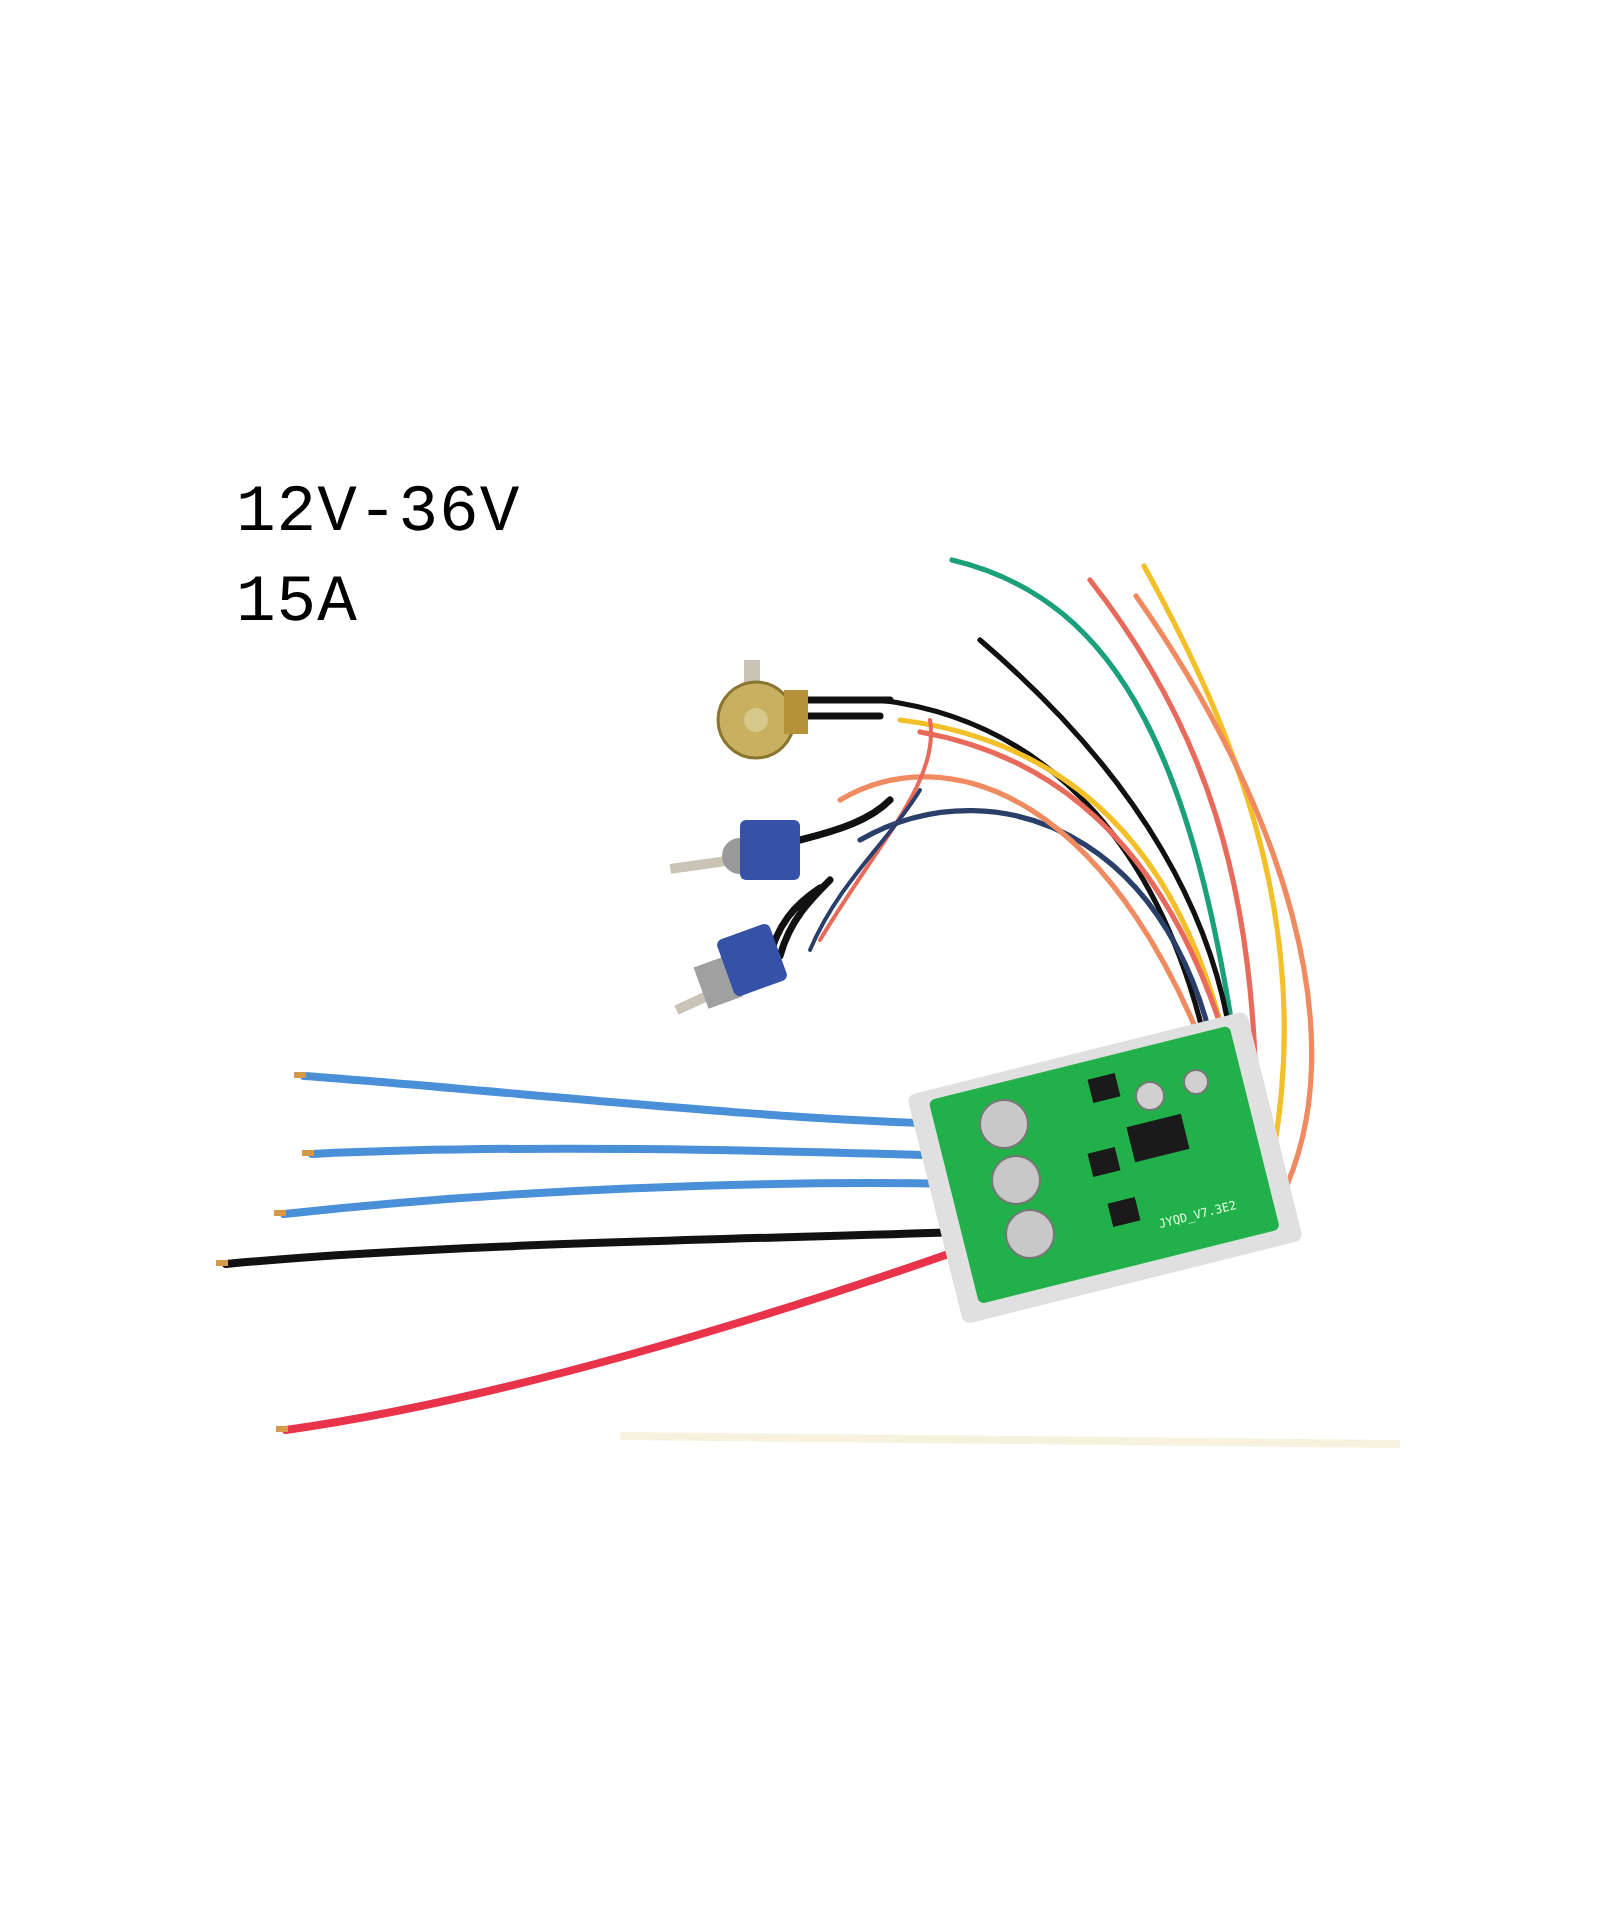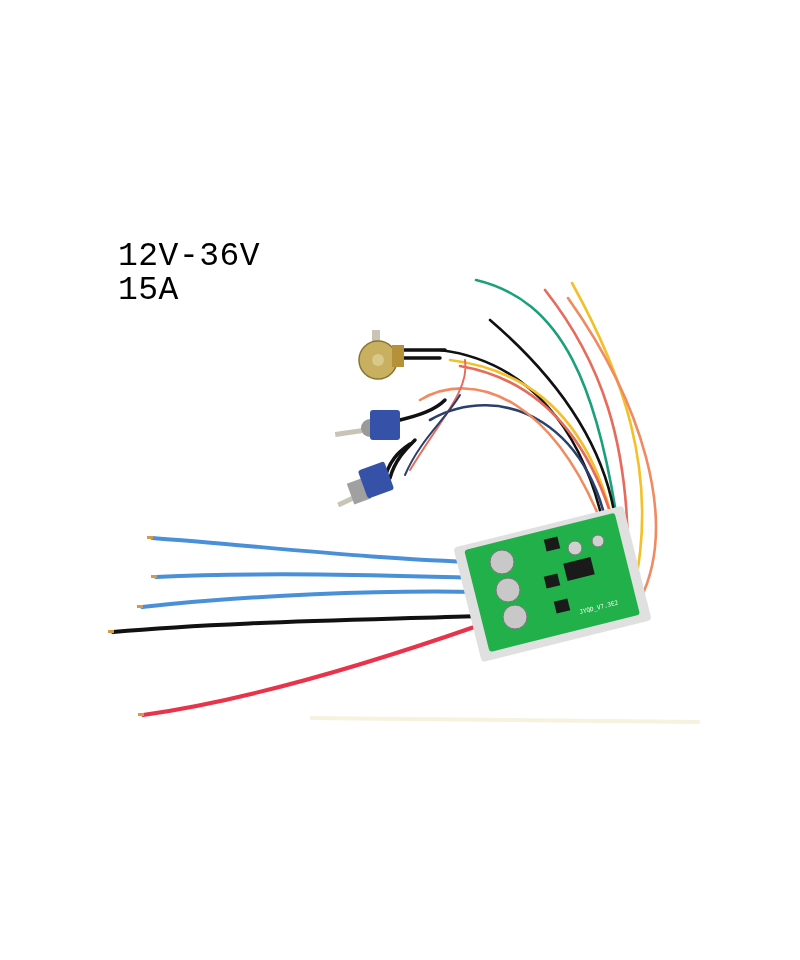--- a/index.html
+++ b/index.html
@@ -1,19 +1,19 @@
 <!DOCTYPE html>
 <html><head>
   <meta charset="utf-8">
   <style>
     html, body { margin: 0; padding: 0; background: #ffffff; }
     body { width: 800px; height: 960px; position: relative; overflow: hidden; }
     .spec { position: absolute; left: 118px; font-family: Liberation Mono, monospace; font-size: 33px; color: #000000; letter-spacing: 0.5px; line-height: 1; }
     .spec.v { top: 240px; }
-    .spec.a { top: 274px; }
+    .spec.a { top: 285px; }
     svg.scene { position: absolute; left: 0; top: 0; }
     .board-label { font-family: "DejaVu Sans Mono", monospace; font-size: 6px; fill: #e8ffe8; }
   </style>
 </head>
 <body>
 
 <div class="spec v">12V-36V</div>
 <div class="spec a">15A</div>
 
 <svg class="scene" width="800" height="960" viewBox="0 0 800 960">

